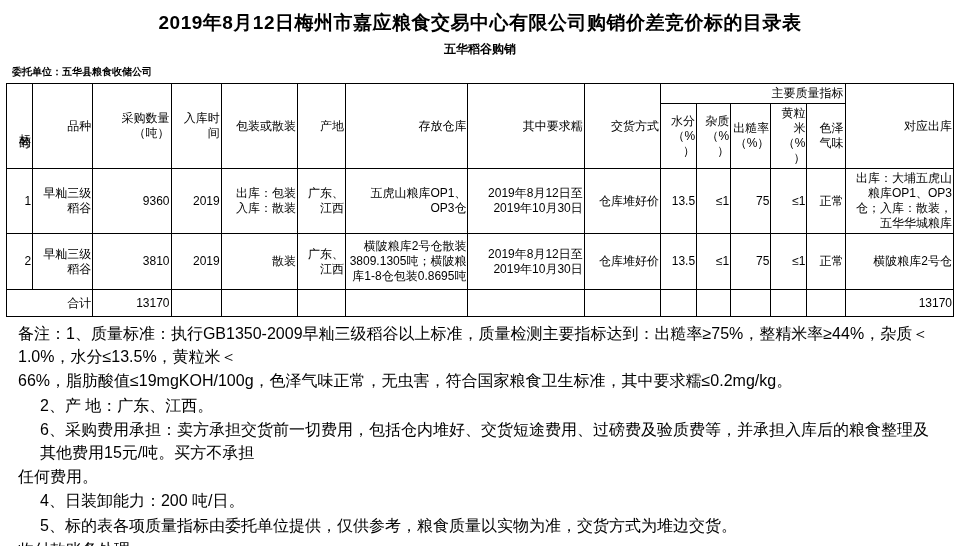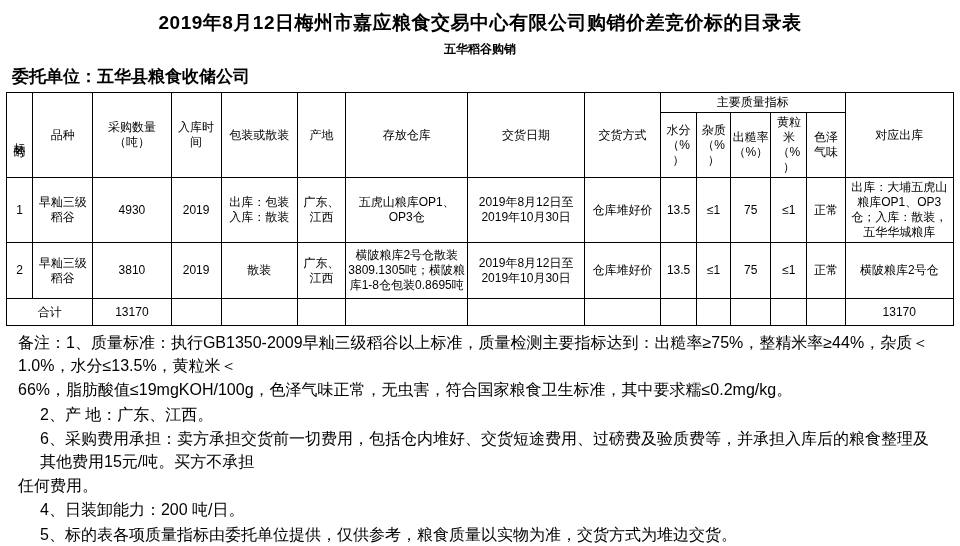--- a/index.html
+++ b/index.html
@@ -27,32 +27,32 @@
     letter-spacing: 0.5px;
     padding: 6px 0 4px 0;
   }
   .subtitle {
     text-align: center;
     font-size: 12px;
     font-weight: bold;
     padding: 1px 0 5px 0;
   }
   .entrust {
-    font-size: 17px;
+    font-size: 10px;
     font-weight: bold;
     padding: 2px 0 4px 6px;
   }
   table.main {
     border-collapse: collapse;
     width: 948px;
     table-layout: fixed;
   }
   table.main th, table.main td {
     border: 1px solid #000;
-    text-align: center;
+    text-align: right;
     vertical-align: middle;
     font-size: 12px;
     padding: 2px 1px;
     line-height: 1.25;
     word-wrap: break-word;
   }
   table.main th {
     font-weight: normal;
   }
   .vert {
@@ -115,38 +115,38 @@
     </colgroup>
     <thead>
       <tr>
         <th rowspan="2"><span class="vert">标的号</span></th>
         <th rowspan="2">品种</th>
         <th rowspan="2">采购数量（吨）</th>
         <th rowspan="2">入库时间</th>
         <th rowspan="2">包装或散装</th>
         <th rowspan="2">产地</th>
         <th rowspan="2">存放仓库</th>
-        <th rowspan="2">交货日期</th>
+        <th rowspan="2">其中要求糯</th>
         <th rowspan="2">交货方式</th>
         <th colspan="5">主要质量指标</th>
         <th rowspan="2">对应出库</th>
       </tr>
       <tr>
         <th class="small">水分（%）</th>
         <th class="small">杂质（%）</th>
         <th class="small">出糙率（%）</th>
         <th class="small">黄粒米（%）</th>
         <th class="small">色泽气味</th>
       </tr>
     </thead>
     <tbody>
       <tr class="rowcell">
         <td>1</td>
         <td>早籼三级稻谷</td>
-        <td>4930</td>
+        <td>9360</td>
         <td>2019</td>
         <td style="white-space:pre-line">出库：包装
 入库：散装</td>
         <td>广东、江西</td>
         <td>五虎山粮库OP1、OP3仓</td>
         <td>2019年8月12日至2019年10月30日</td>
         <td>仓库堆好价</td>
         <td>13.5</td>
         <td>≤1</td>
         <td>75</td>

